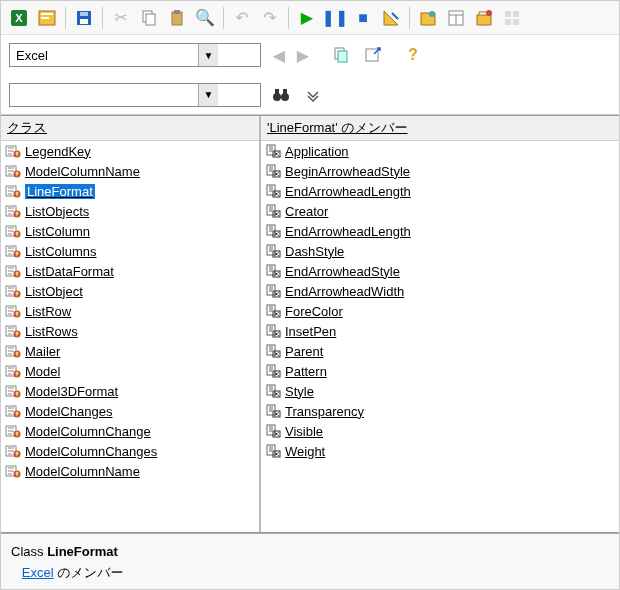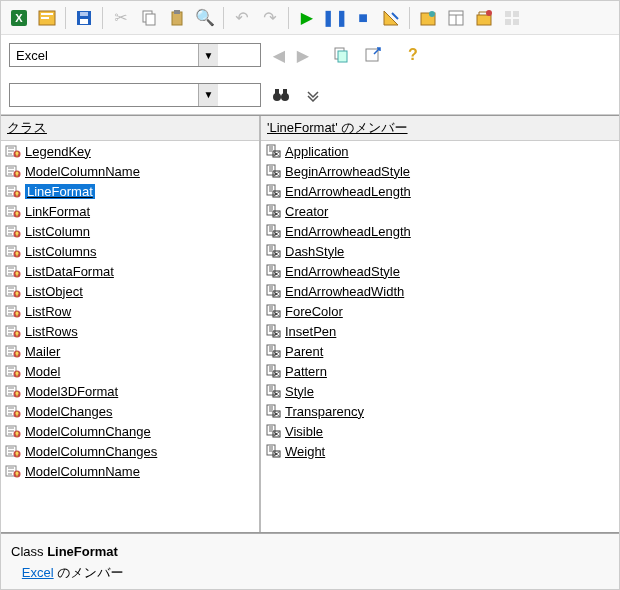--- a/index.html
+++ b/index.html
@@ -299,21 +299,21 @@
             </svg></span>
           <span class="lbl">LineFormat</span>
         </div>
         <div class="item">
           <span class="ico"><svg width="16" height="16">
               <rect x="1" y="3" width="10" height="10" fill="#fff" stroke="#888"></rect>
               <path d="M3 5h6M3 8h6M3 11h4" stroke="#888"></path>
               <circle cx="12" cy="11" r="3.5" fill="#c44"></circle>
               <path d="M12 8 L14 10 L12 14 L10 10 Z" fill="#ffd060" stroke="#a07020" stroke-width="0.5"></path>
             </svg></span>
-          <span class="lbl">LinkFormat</span>
+          <span class="lbl">ListObjects</span>
         </div>
         <div class="item">
           <span class="ico"><svg width="16" height="16">
               <rect x="1" y="3" width="10" height="10" fill="#fff" stroke="#888"></rect>
               <path d="M3 5h6M3 8h6M3 11h4" stroke="#888"></path>
               <circle cx="12" cy="11" r="3.5" fill="#c44"></circle>
               <path d="M12 8 L14 10 L12 14 L10 10 Z" fill="#ffd060" stroke="#a07020" stroke-width="0.5"></path>
             </svg></span>
           <span class="lbl">ListColumn</span>
         </div>

